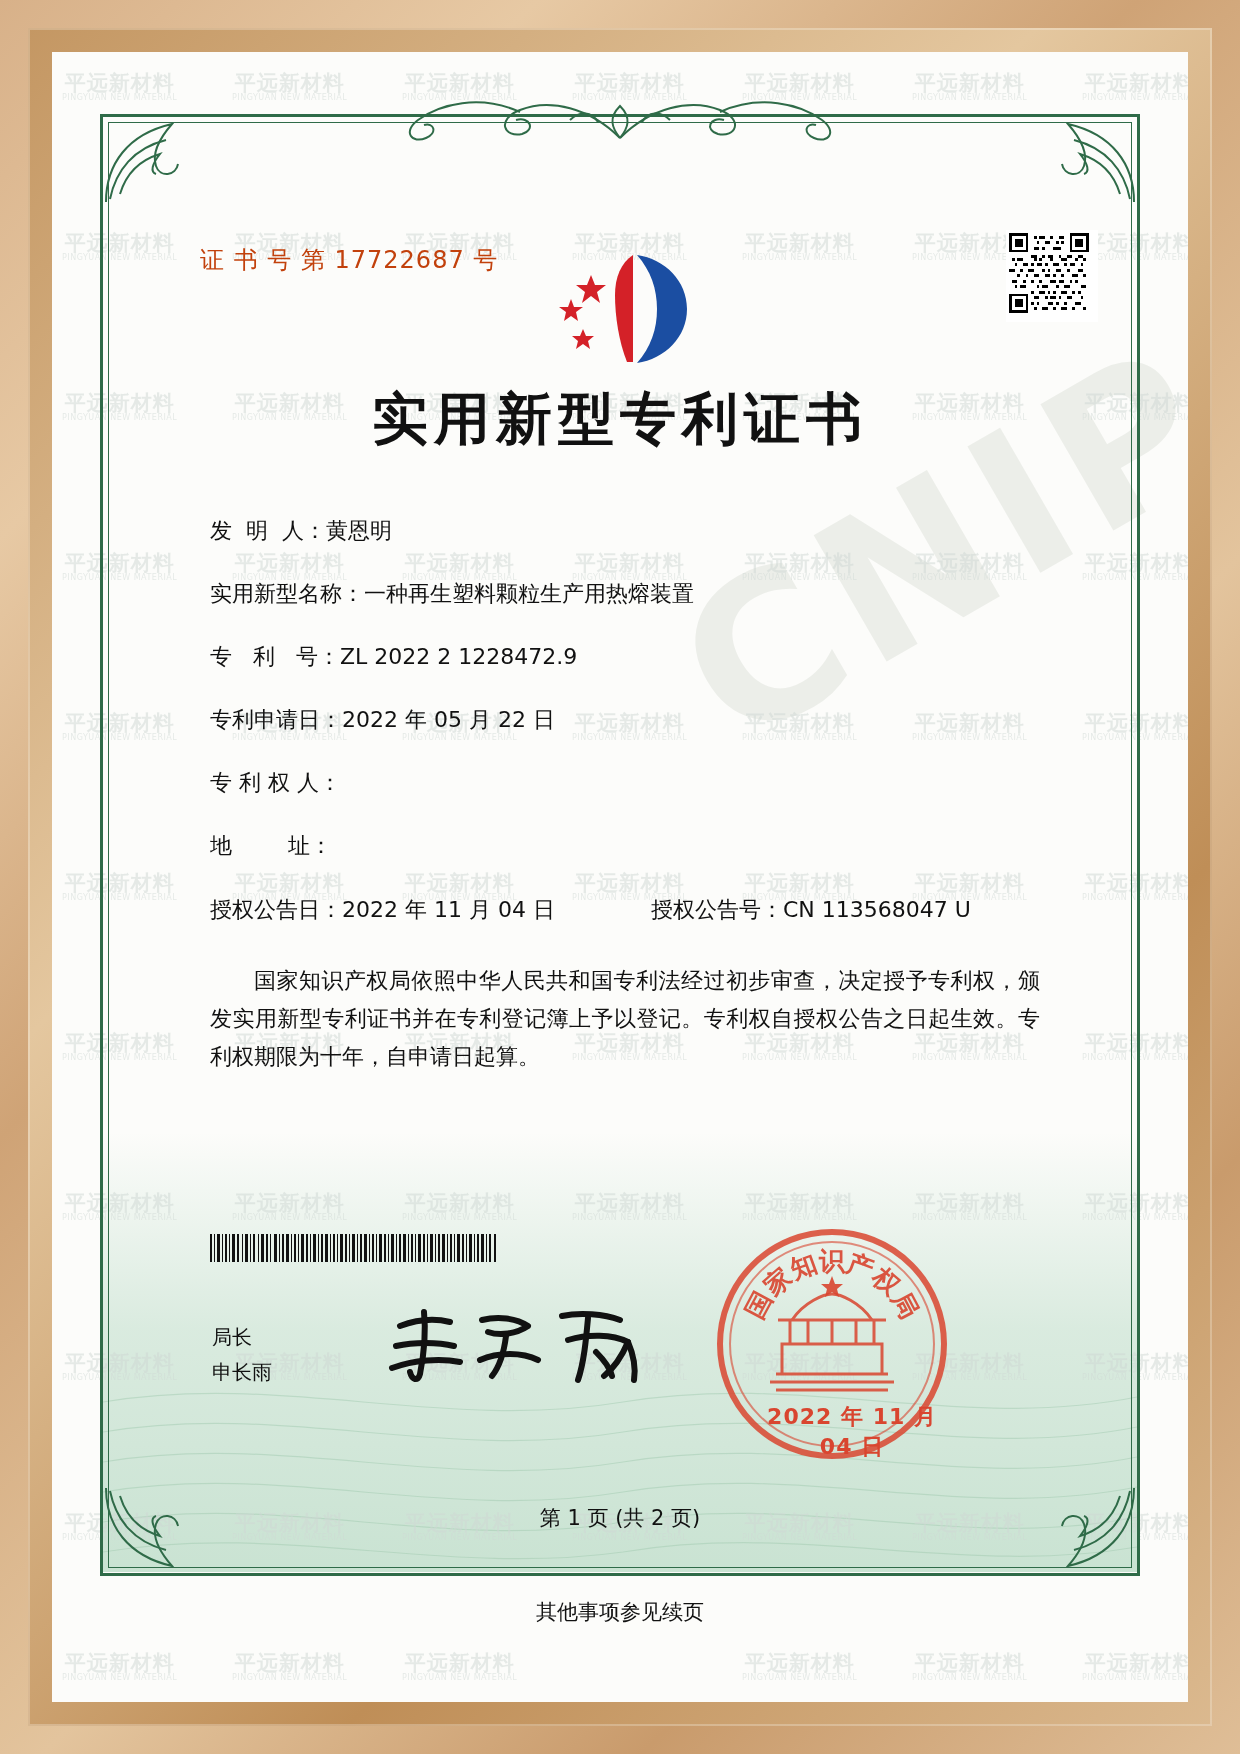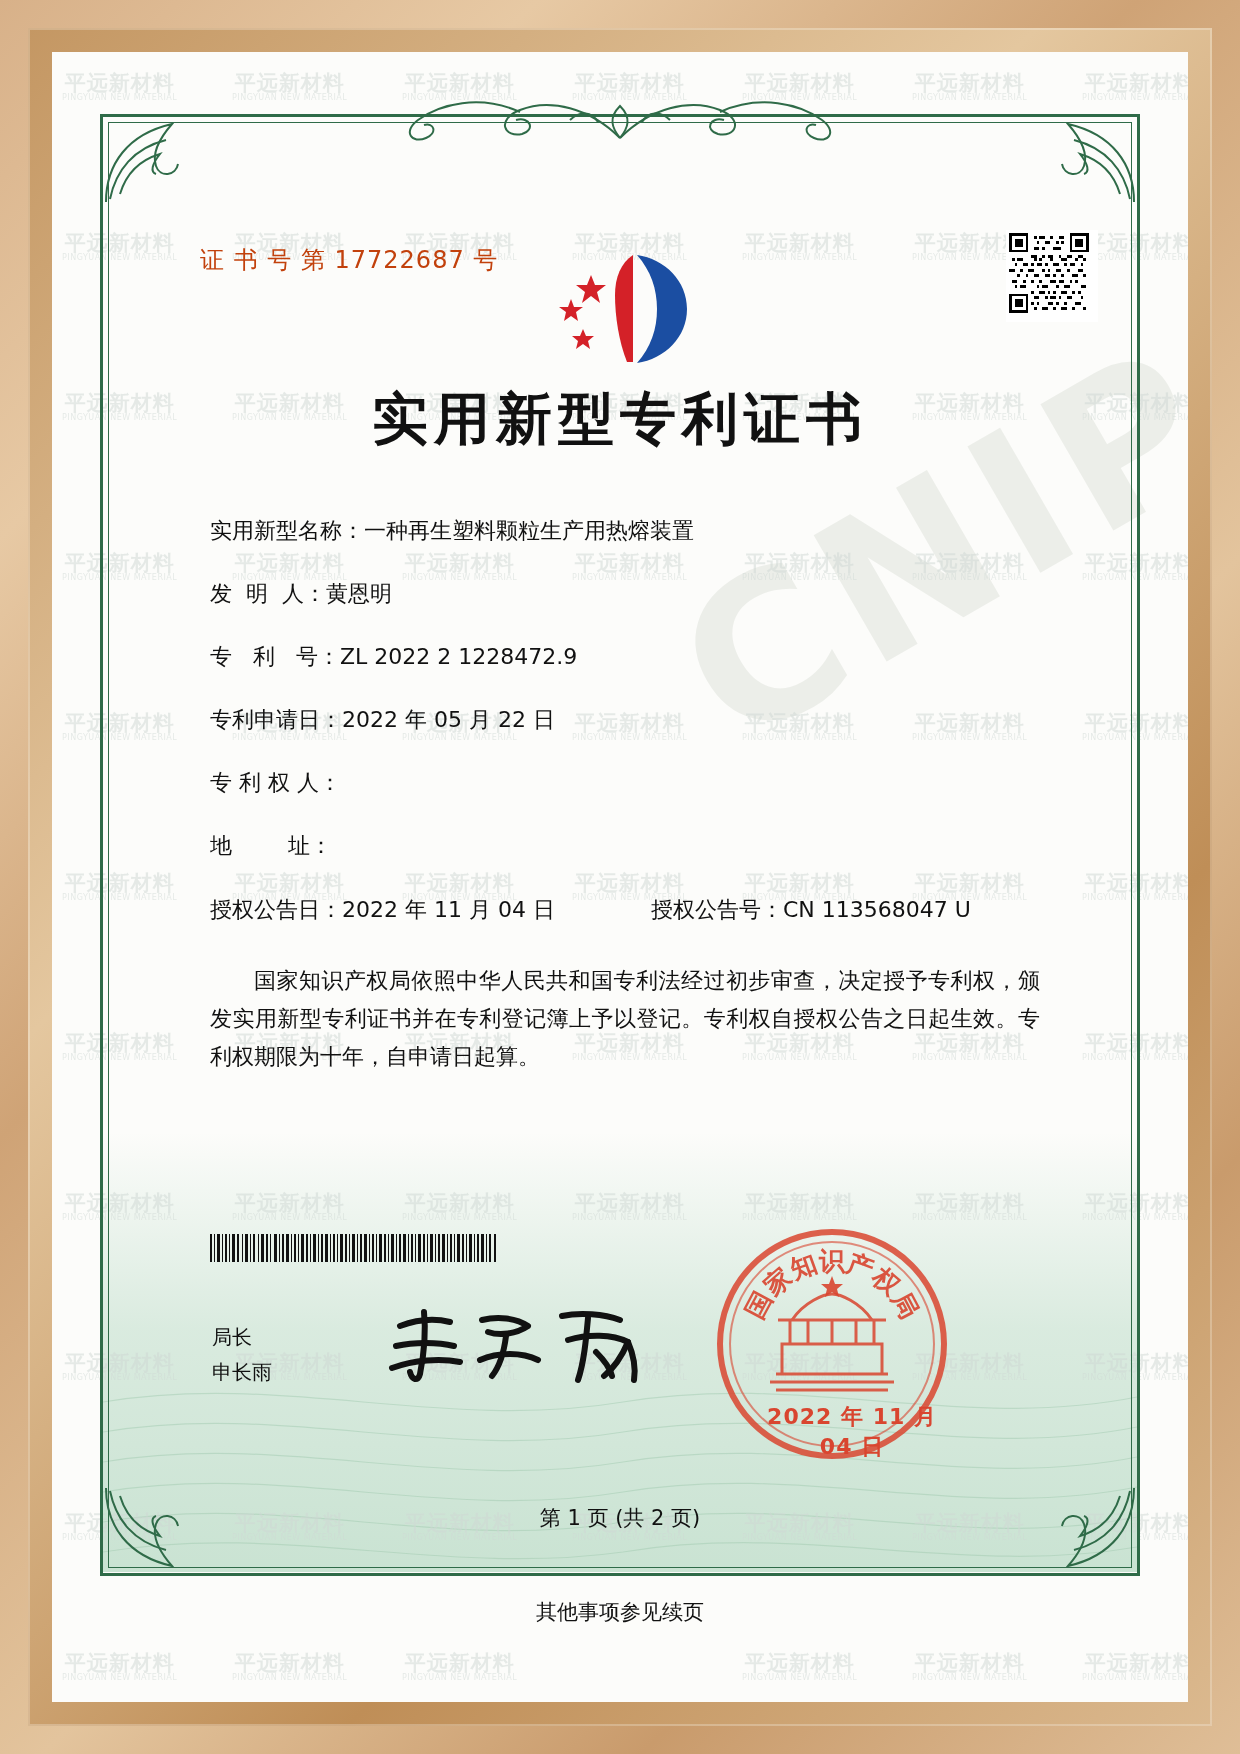--- a/index.html
+++ b/index.html
@@ -335,26 +335,26 @@
         <polygon points="76,38 80,48 91,48 82,55 85,66 76,59 67,66 70,55 61,48 72,48"></polygon>
         <polygon points="56,62 59,70 68,70 61,75 63,84 56,79 49,84 51,75 44,70 53,70"></polygon>
         <polygon points="68,92 71,99 79,99 73,104 75,112 68,107 61,112 63,104 57,99 65,99"></polygon>
       </g>
     </svg>
 
     <div class="title">实用新型专利证书</div>
 
     <div class="fields">
       <div class="field">
+        <span class="flabel">发  明  人：</span>
+        <span class="fval">黄恩明</span>
+      </div>
+      <div class="field">
         <span class="flabel">实用新型名称：</span>
         <span class="fval">一种再生塑料颗粒生产用热熔装置</span>
-      </div>
-      <div class="field">
-        <span class="flabel">发  明  人：</span>
-        <span class="fval">黄恩明</span>
       </div>
       <div class="field">
         <span class="flabel">专   利   号：</span>
         <span class="fval">ZL 2022 2 1228472.9</span>
       </div>
       <div class="field">
         <span class="flabel">专利申请日：</span>
         <span class="fval">2022 年 05 月 22 日</span>
       </div>
       <div class="field">

